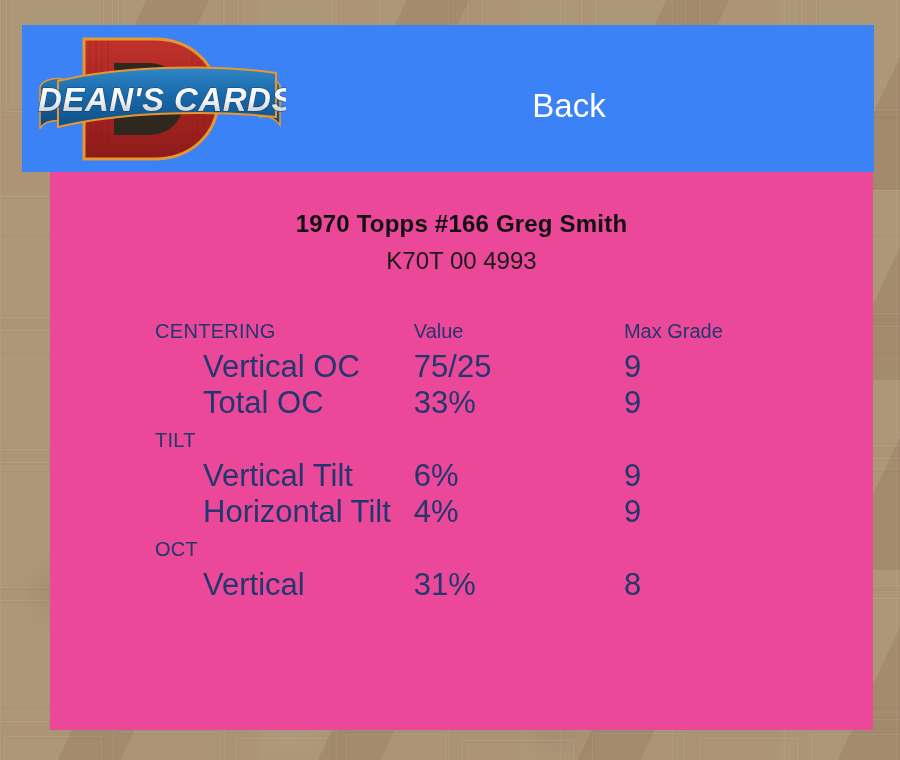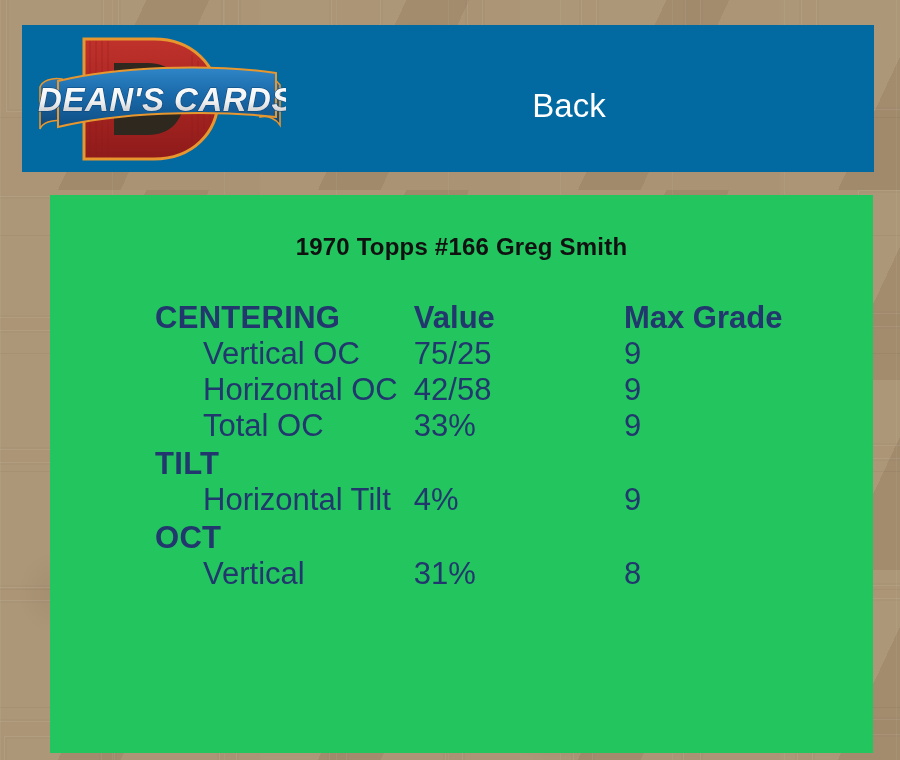--- a/index.html
+++ b/index.html
@@ -63,21 +63,21 @@
     background: rgba(255,255,255,0.035);
   }
 
   
   .header {
     position: absolute;
     left: 22px;
     top: 25px;
     width: 852px;
     height: 147px;
-    background: #0369a1;
+    background: #3b82f6;
     display: flex;
     align-items: center;
     z-index: 5;
   }
   .logo-wrap {
     position: relative;
     width: 270px;
     height: 147px;
     flex: 0 0 270px;
   }
@@ -104,23 +104,22 @@
     margin-top: 16px;
   }
 
   
   .panel {
     position: absolute;
     left: 50px;
     top: 172px;
     width: 823px;
     height: 558px;
-    background: #22c55e;
+    background: #ec4899;
     z-index: 4;
-    margin-top: 23px;
   }
 
   .card-title {
     text-align: center;
     font-size: 24px;
     font-weight: bold;
     color: #111111;
     margin-top: 38px;
     letter-spacing: 0.2px;
   }
@@ -144,22 +143,22 @@
   .stats col.c-grade { width: 243px; }
 
   .stats th, .stats td {
     padding: 0;
     height: 35px;
     vertical-align: middle;
     font-size: 31px;
     font-weight: 400;
   }
   .stats th {
-    font-weight: bold;
-    font-size: 31px;
+    font-weight: normal;
+    font-size: 20px;
   }
   .th-section {
     text-align: left;
     padding-left: 105px !important;
     letter-spacing: 0.3px;
   }
   .th-value, .td-value { text-align: left; }
   .th-grade, .td-grade { text-align: left; }
   .td-label {
     text-align: left;
@@ -250,56 +249,57 @@
     </div>
 
     <div class="header-titles">
       <div class="header-subtitle">Back</div>
     </div>
   </div>
 
   <div class="panel">
 
     <div class="card-title">1970 Topps #166 Greg Smith</div>
+    <div class="card-subtitle">K70T 00 4993</div>
 
     <table class="stats">
       <colgroup>
         <col class="c-label">
           <col class="c-value">
           <col class="c-grade">
       </colgroup>
       <tbody>
 
         <tr class="row-section">
           <th class="th-section">CENTERING</th>
           <th class="th-value">Value</th>
           <th class="th-grade">Max Grade</th>
         </tr>
         <tr>
           <td class="td-label">Vertical OC</td>
           <td class="td-value">75/25</td>
           <td class="td-grade">9</td>
         </tr>
         <tr>
-          <td class="td-label">Horizontal OC</td>
-          <td class="td-value">42/58</td>
-          <td class="td-grade">9</td>
-        </tr>
-        <tr>
           <td class="td-label">Total OC</td>
           <td class="td-value">33%</td>
           <td class="td-grade">9</td>
         </tr>
 
         <tr class="row-section">
           <th class="th-section">TILT</th>
           <th class="th-value"></th>
           <th class="th-grade"></th>
         </tr>
         <tr>
+          <td class="td-label">Vertical Tilt</td>
+          <td class="td-value">6%</td>
+          <td class="td-grade">9</td>
+        </tr>
+        <tr>
           <td class="td-label">Horizontal Tilt</td>
           <td class="td-value">4%</td>
           <td class="td-grade">9</td>
         </tr>
 
         <tr class="row-section">
           <th class="th-section">OCT</th>
           <th class="th-value"></th>
           <th class="th-grade"></th>
         </tr>

